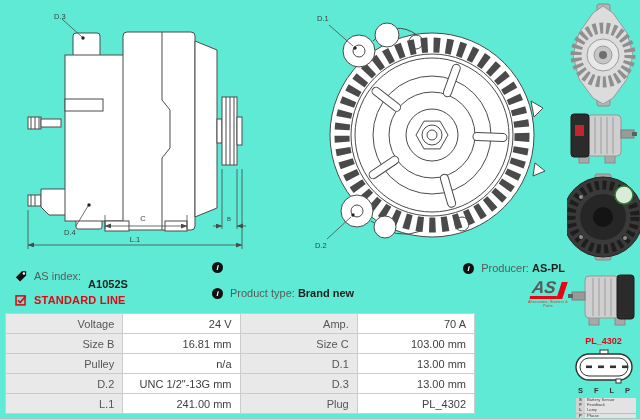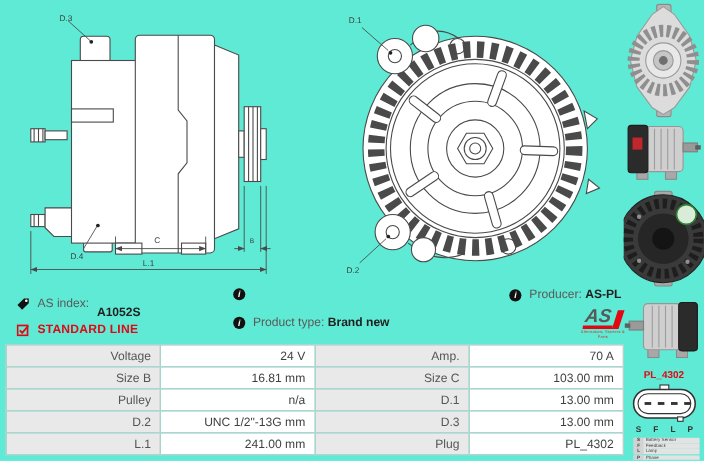--- a/index.html
+++ b/index.html
@@ -17,21 +17,21 @@
              font-size:8px;font-weight:bold;font-style:italic;flex:0 0 auto;}
   
   .logo{position:absolute;left:527px;top:279px;width:42px;text-align:center;}
   .logo .as{display:inline-block;font-weight:900;font-style:italic;font-size:17px;line-height:17px;
             color:#57585a;transform:skewX(-8deg);
             border-bottom:3px solid #e30613;padding:0 2px 0 1px;}
   .logo .bar{display:inline-block;width:6px;height:17px;background:#e30613;transform:skewX(-18deg);margin-left:1px;vertical-align:bottom;}
   .logo .tag{font-size:3.6px;color:#c0392b;margin-top:1px;letter-spacing:.2px;}
 
   
-  table.spec{position:absolute;left:5px;top:313px;width:562px;border-collapse:collapse;table-layout:fixed;}
+  table.spec{position:absolute;left:5px;top:313px;width:470px;border-collapse:collapse;table-layout:fixed;}
   table.spec td{border:1px solid #ccc;height:19px;font-size:11px;text-align:right;
                 padding:0 8px 0 2px;overflow:hidden;white-space:nowrap;}
   td.lbl{background:#e9e9e9;color:#555;}
   td.val{background:#fff;color:#3f3f3f;}
 
   
   .plug-code{position:absolute;left:567px;top:336px;width:73px;text-align:center;
              font-size:9px;font-weight:bold;color:#e30613;}
   .plug-pins{position:absolute;left:574px;top:386px;width:60px;display:flex;justify-content:space-between;
              padding:0 4px;box-sizing:border-box;font-size:7.5px;font-weight:bold;color:#333;}

